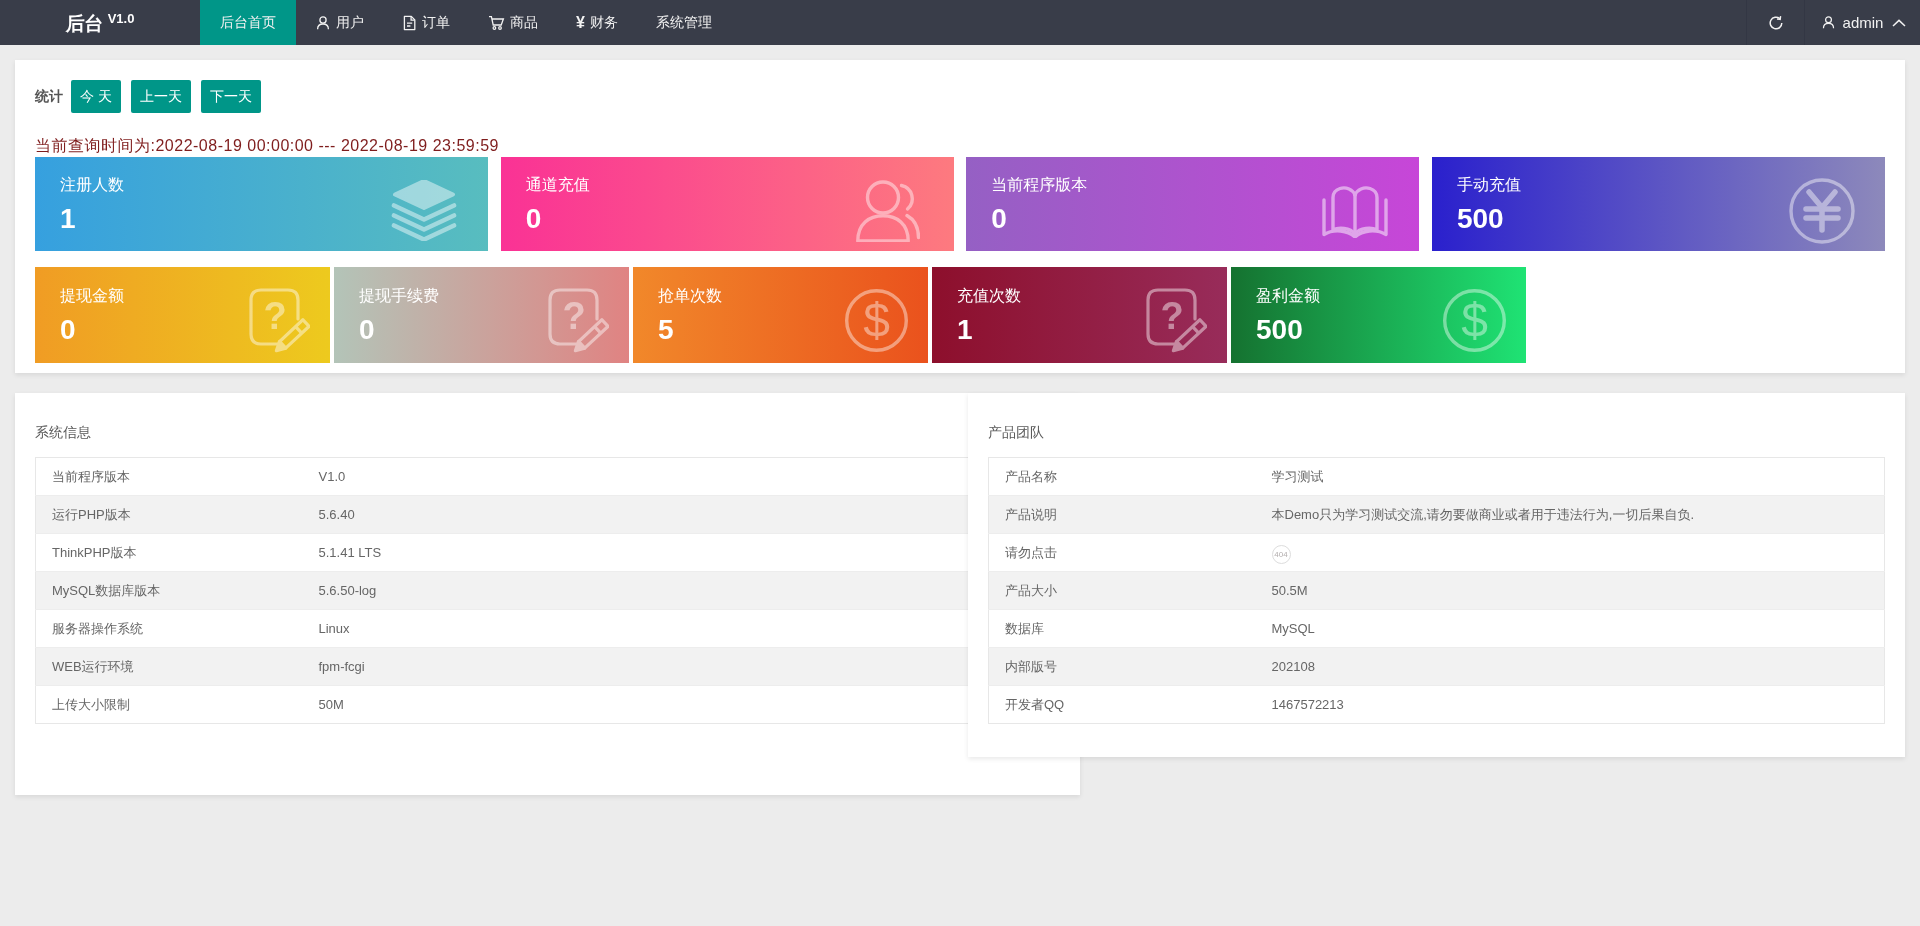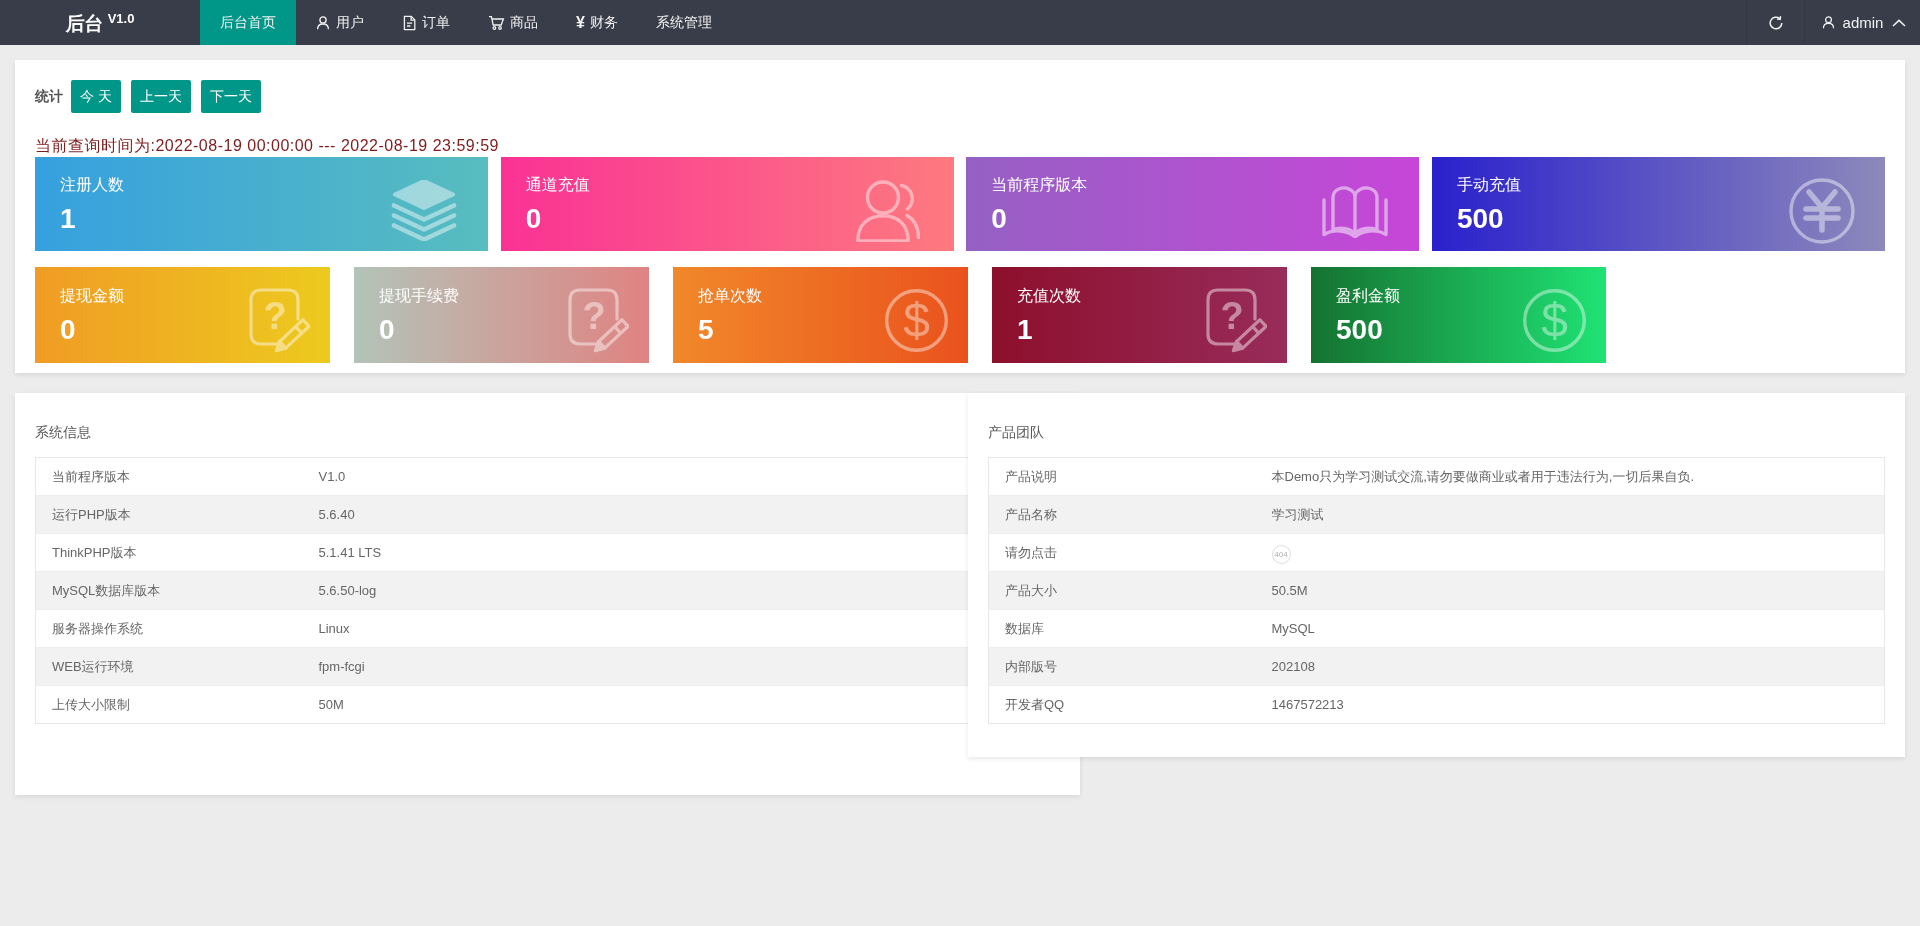--- a/index.html
+++ b/index.html
@@ -27,21 +27,21 @@
 .panel { position:absolute; background:#fff; box-shadow:0 2px 5px rgba(0,0,0,.09); }
 #p1 { left:15px; top:60px; width:1890px; height:313px; padding:20px; }
 .statrow { display:flex; align-items:center; height:33px; }
 .statrow .lab { font-size:14px; color:#555; margin-right:8px;font-weight:bold; }
 .btn { display:inline-block; height:33px; line-height:33px; padding:0 9px; background:#009688; color:#ffffff; font-size:14px; border-radius:2px; margin-right:10px; }
 .time { margin-top:25px; height:16px; line-height:16px; font-size:16px; color:#7f1d1d; letter-spacing:0.5px; }
 .cards1 { margin-top:3px; display:flex; justify-content:space-between; }
 .card { position:relative; height:94px; padding:19px 25px; color:#fff; overflow:hidden; }
 .cards1 .card { width:453px; }
 .cards2 { margin-top:16px; display:flex; }
-.cards2 .card { width:295px; height:96px; margin-right:24px; padding:20px 25px; }
+.cards2 .card { width:295px; height:96px; margin-right:4px; padding:20px 25px; }
 .card .t { font-size:16px; height:17px; line-height:17px; }
 .card .n { font-size:28px; font-weight:bold; margin-top:9px; line-height:34px; }
 .card svg.ic { position:absolute; }
 .c1 { background:linear-gradient(90deg,#36a0df,#58bdbf); }
 .c2 { background:linear-gradient(90deg,#fa3295,#fd7a7f); }
 .c3 { background:linear-gradient(90deg,#9560c4,#c746d8); }
 .c4 { background:linear-gradient(90deg,#2a20cd,#8d89bb); }
 .c5 { background:linear-gradient(90deg,#f09c24,#edca1e); }
 .c6 { background:linear-gradient(90deg,#b3c4b8,#e08382); }
 .c7 { background:linear-gradient(90deg,#f1882a,#ea521d); }
@@ -257,28 +257,28 @@
         </tr>
   </tbody>
     </table>
 </div>
 
 <div class="panel" id="p3">
   <div class="ptitle">产品团队</div>
   <table class="info">
     <tbody>
         <tr>
+          <td class="k">产品名称</td>
+          <td>学习测试</td>
+        </tr>
+    <tr>
           <td class="k">产品说明</td>
           <td>本Demo只为学习测试交流,请勿要做商业或者用于违法行为,一切后果自负.</td>
         </tr>
     <tr>
-          <td class="k">产品名称</td>
-          <td>学习测试</td>
-        </tr>
-    <tr>
           <td class="k">请勿点击</td>
           <td><span class="badge404">404</span></td>
         </tr>
     <tr>
           <td class="k">产品大小</td>
           <td>50.5M</td>
         </tr>
     <tr>
           <td class="k">数据库</td>
           <td>MySQL</td>

